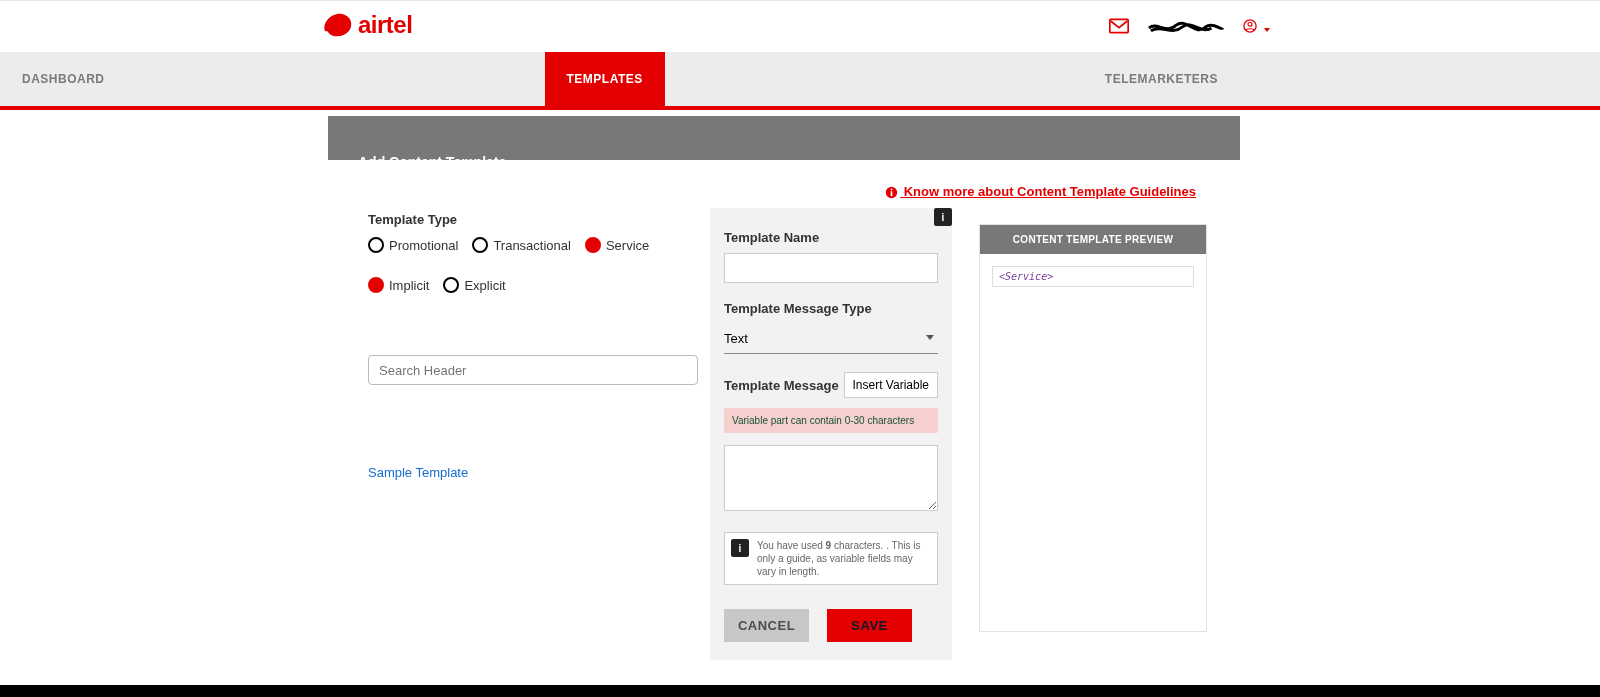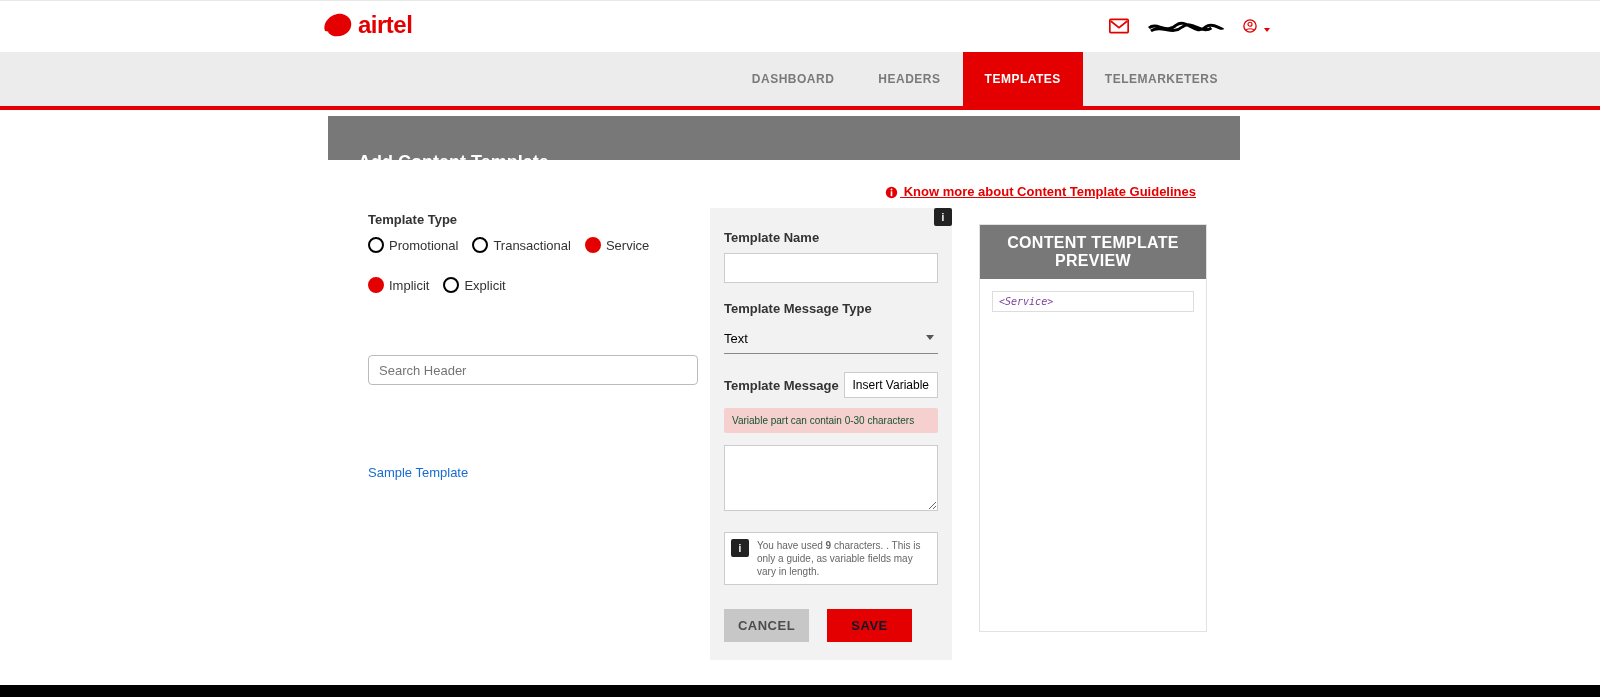--- a/index.html
+++ b/index.html
@@ -11,28 +11,28 @@
   .logo-wrap { position: absolute; left: 320px; top: 10px; display: flex; align-items: center; }
   .logo-swirl { width: 34px; height: 30px; }
   .logo-text { color: #e40000; font-size: 24px; font-weight: 700; margin-left: 4px; letter-spacing: -0.5px; }
   .topbar-right { position: absolute; right: 330px; top: 18px; display: flex; align-items: center; gap: 18px; }
   .envelope-icon svg { width: 20px; height: 16px; }
   .scribble { width: 78px; height: 18px; }
   .user-icon svg { width: 14px; height: 14px; }
   .caret { width: 0; height: 0; border-left: 3px solid transparent; border-right: 3px solid transparent; border-top: 4px solid #e40000; display: inline-block; margin-left: 3px; vertical-align: middle; }
 
   
-  .navbar { height: 58px; background: #ececec; border-bottom: 4px solid #e40000; display: flex; align-items: stretch; justify-content: flex-end; padding-right: 360px; }
+  .navbar { height: 58px; background: #ececec; border-bottom: 4px solid #e40000; display: flex; align-items: stretch; justify-content: space-between; padding-right: 360px; }
   .navbar a { display: flex; align-items: center; padding: 0 22px; color: #7a7a7a; font-size: 12px; font-weight: 700; letter-spacing: 0.5px; text-decoration: none; }
   .navbar a.active { background: #e40000; color: #fff; }
 
   
   .content-wrap { width: 912px; margin-left: 328px; margin-top: 6px; background: #fff; position: relative; }
   .content-header { background: #787878; height: 44px; display: flex; align-items: center; padding-left: 30px; }
-  .content-header h1 { color: #fff; font-size: 18px; font-weight: 700; margin-top: 48px; }
+  .content-header h1 { color: #fff; font-size: 14px; font-weight: 700; margin-top: 48px; }
 
   .content-body { padding: 24px 26px 40px 40px; display: flex; position: relative; }
 
   .know-more { position: absolute; top: 24px; right: 44px; font-size: 13px; font-weight: 700; color: #e40000; text-decoration: underline; }
   .know-more svg { width: 13px; height: 13px; vertical-align: text-bottom; margin-right: 2px; }
 
   
   .left-col { width: 330px; padding-top: 28px; }
   .field-label { font-weight: 700; font-size: 13px; margin-bottom: 10px; display: block; }
   .radio-row { display: flex; gap: 14px; margin-bottom: 24px; }
@@ -58,21 +58,21 @@
   .char-note-box { border: 1px solid #ccc; background: #fff; margin-top: 18px; padding: 6px 8px 6px 6px; display: flex; gap: 8px; align-items: flex-start; }
   .char-note-icon { width: 18px; height: 18px; background: #222; color: #fff; display: flex; align-items: center; justify-content: center; font-size: 10px; font-weight: 700; border-radius: 2px; flex-shrink: 0; }
   .char-note-text { font-size: 10px; color: #666; line-height: 1.3; }
   .btn-row { display: flex; gap: 14px; margin-top: 24px; }
   .btn { flex: 0 0 auto; width: 85px; height: 33px; border: none; font-size: 13px; font-weight: 700; letter-spacing: 0.5px; cursor: pointer; }
   .btn-cancel { background: #c7c7c7; color: #4c4c4c; }
   .btn-save { background: #e40000; color: #0f172a; margin-left: 4px; }
 
   
   .preview-col { width: 228px; position: absolute; left: 979px; top: 224px; border: 1px solid #e2e2e2; background: #fff; min-height: 408px; }
-  .preview-head { background: #787878; color: #fff; font-size: 16px; font-weight: 700; text-align: center; letter-spacing: 0.3px; padding: 9px 4px; }
+  .preview-head { background: #787878; color: #fff; font-size: 10px; font-weight: 700; text-align: center; letter-spacing: 0.3px; padding: 9px 4px; }
   .preview-body { padding: 12px; }
   .preview-tag-box { border: 1px solid #ddd; padding: 4px 6px; font-size: 10px; color: #7a3d9c; font-family: monospace; font-style: italic; }
 
   .footer-bar { position: absolute; bottom: 0; left: 0; right: 0; height: 12px; background: #000; }
 </style>
 </head>
 <body>
 
 <div class="page">
 
@@ -101,21 +101,20 @@
               <path d="M3.5 13 C4.5 10.5, 11.5 10.5, 12.5 13" fill="none" stroke="#e40000" stroke-width="1.3"></path>
             </svg>
         </span>
         <span class="caret"></span>
       </span>
     </div>
   </div>
 
   <div class="navbar">
     <a href="#">DASHBOARD</a>
-    <a href="#">HEADERS</a>
     <a href="#" class="active">TEMPLATES</a>
     <a href="#">TELEMARKETERS</a>
   </div>
 
   <div class="content-wrap">
     <div class="content-header">
       <h1>Add Content Template</h1>
     </div>
 
     <div class="content-body">

